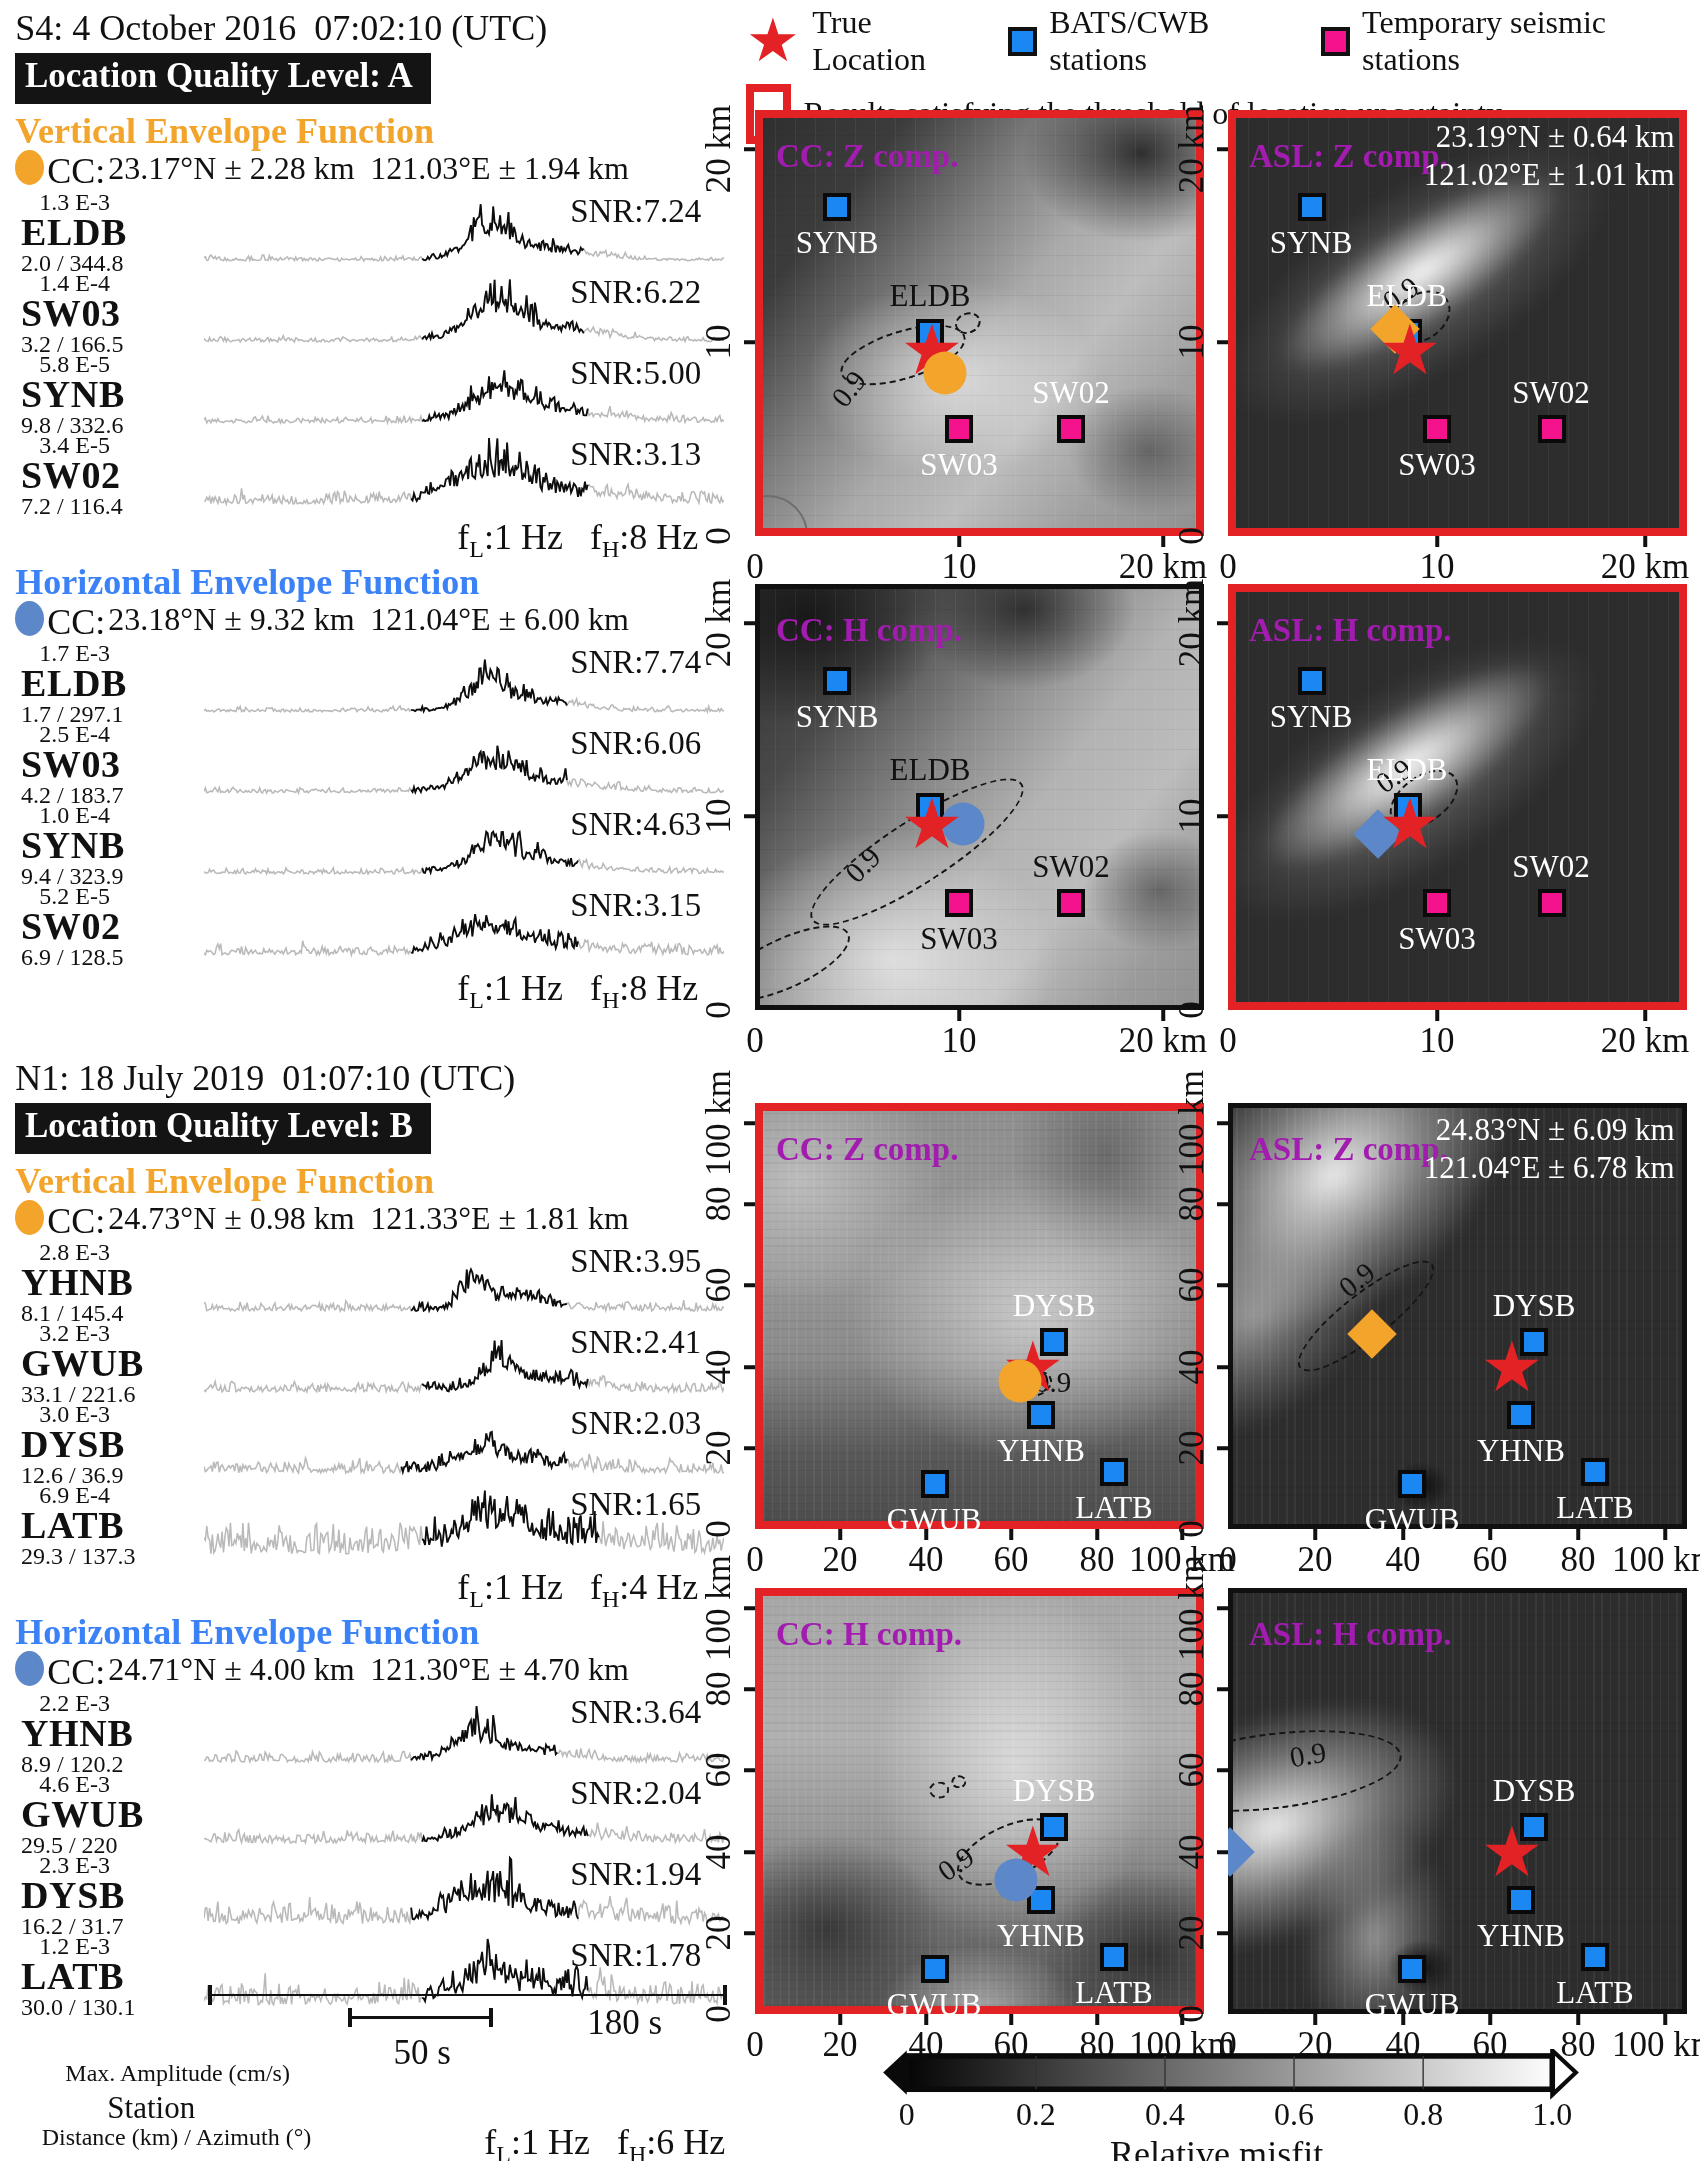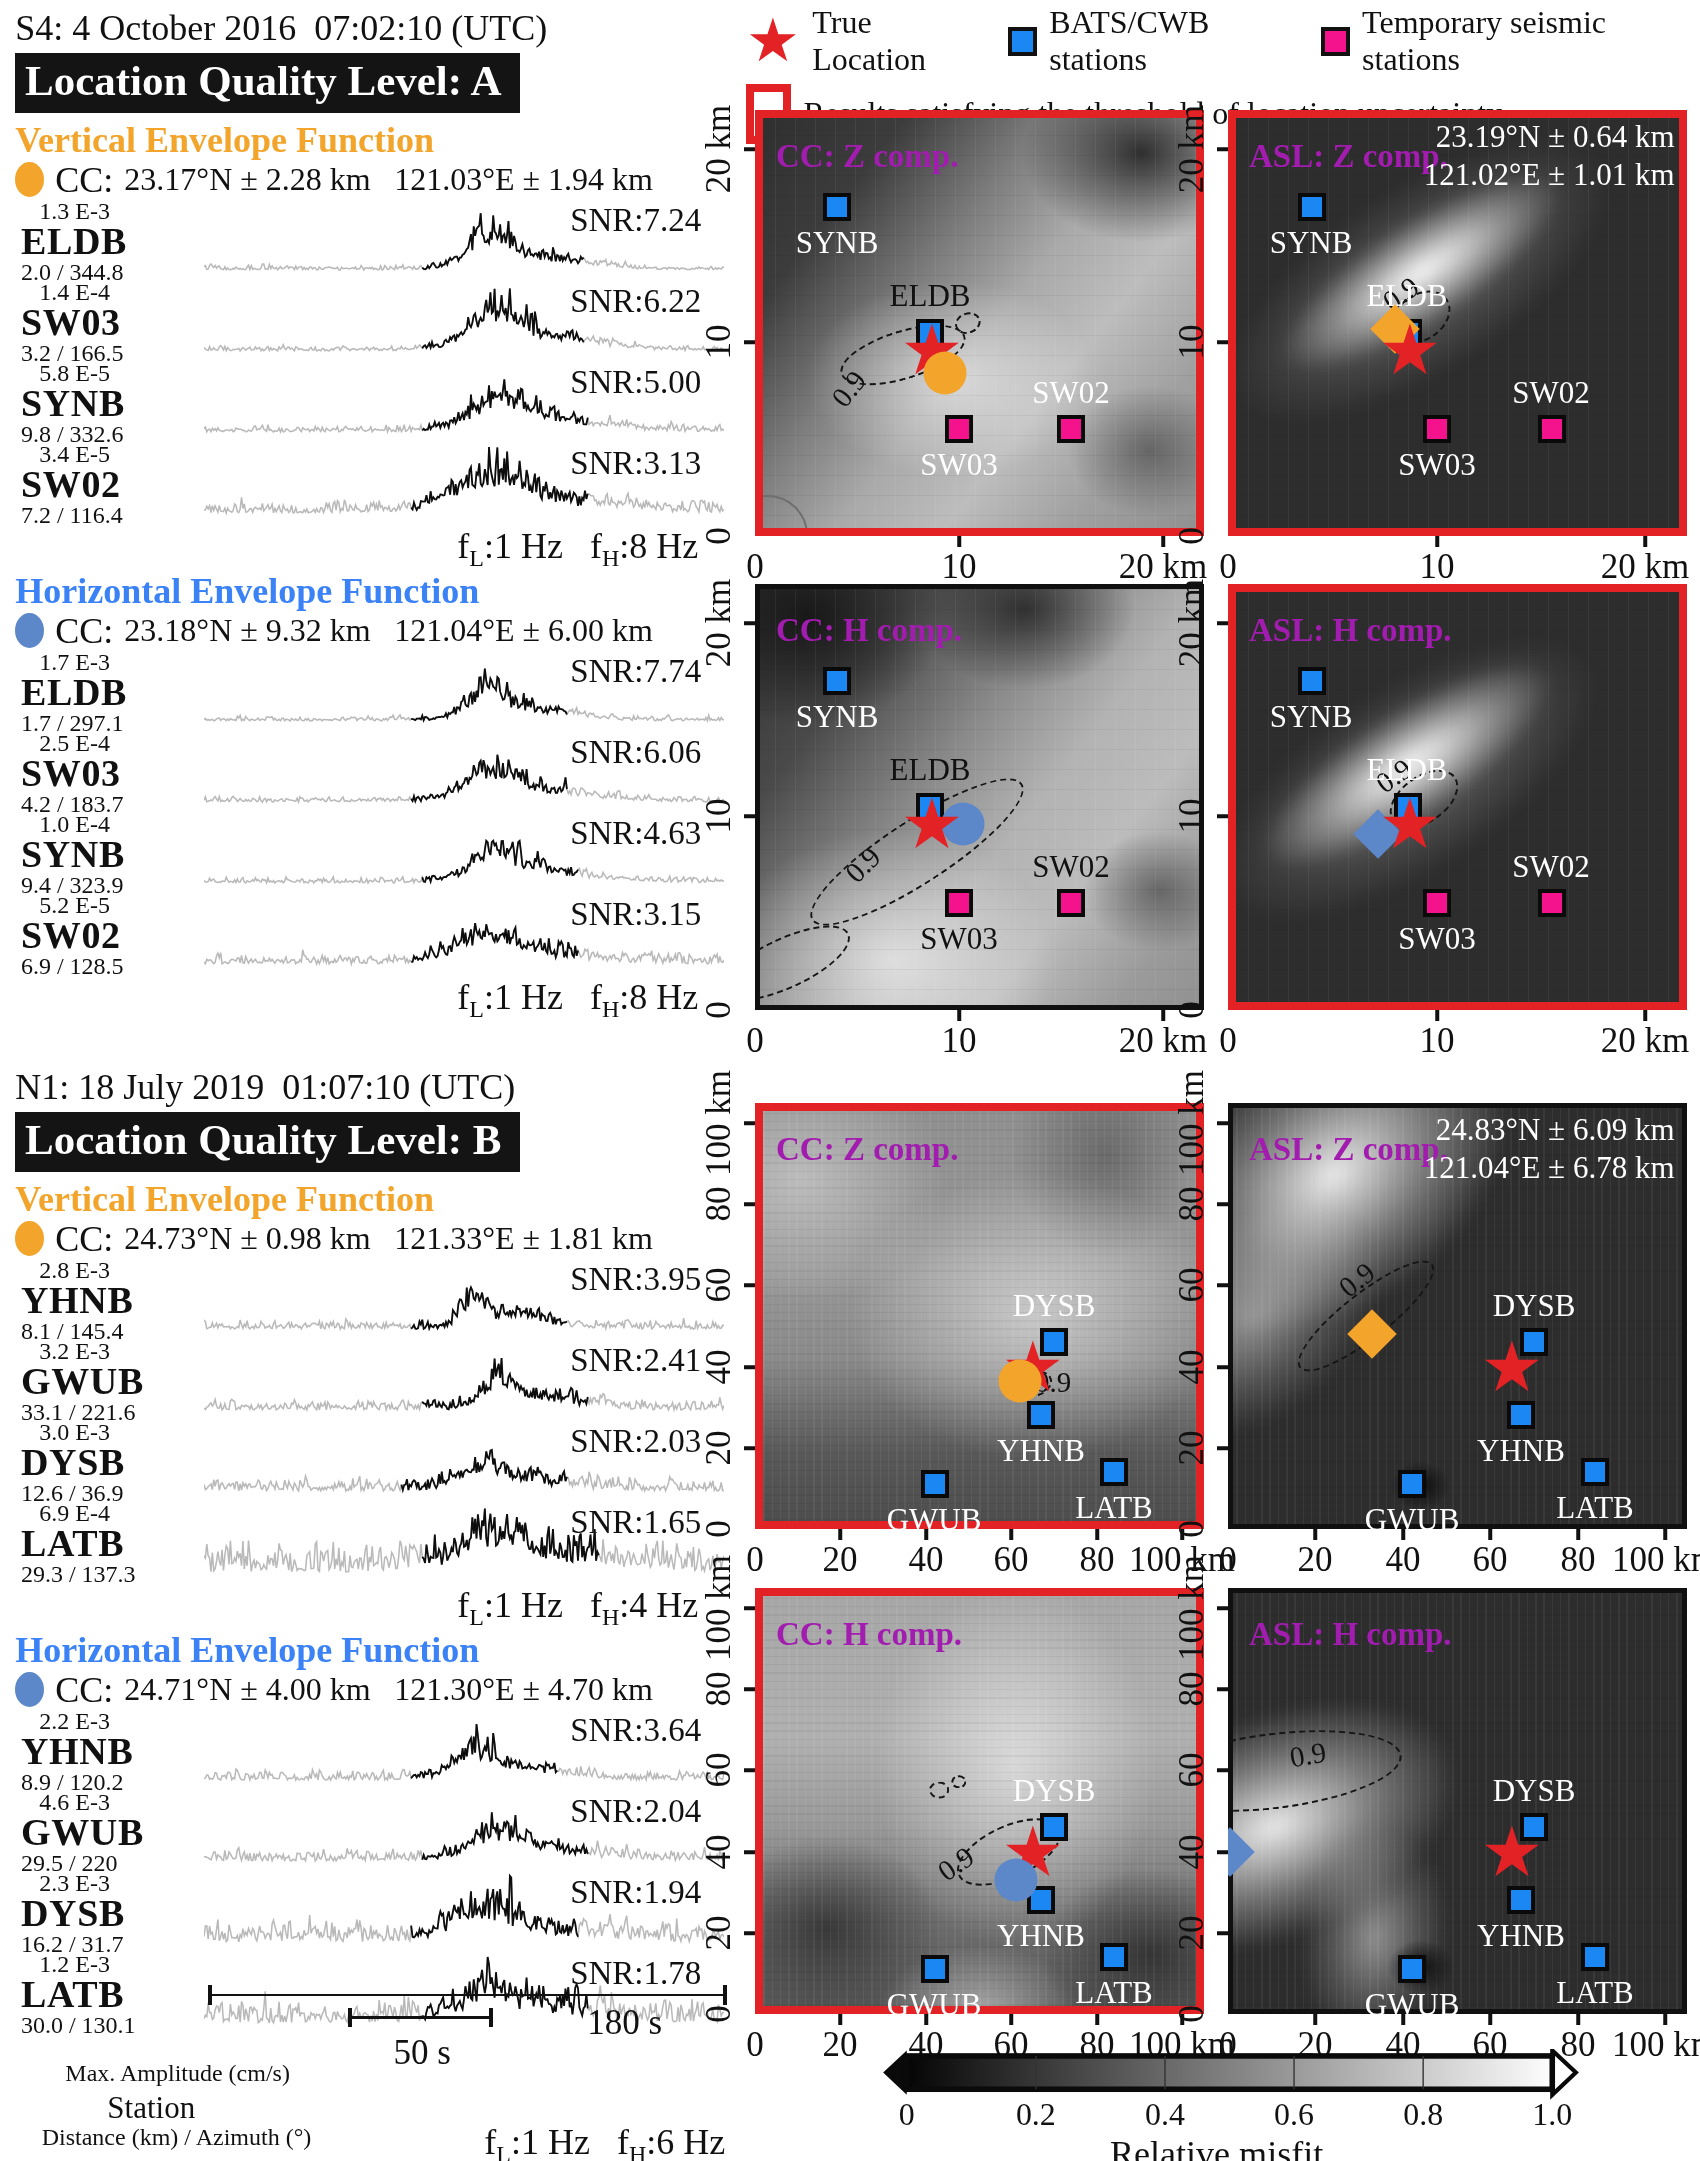--- a/index.html
+++ b/index.html
@@ -2,25 +2,25 @@
 <html style="font-size:11px"><head>
 <meta charset="utf-8">
 <style>
   html,body{margin:0;padding:0;background:#ffffff;}
   #page{position:relative;width:1700px;height:2161px;background:#fff;overflow:hidden;
         font-family:"Liberation Serif","DejaVu Serif",serif;color:#111;}
   
   .left{position:absolute;left:15.3px;top:7px;width:711px;}
   .ev-title{font-size:36px;height:42px;white-space:pre;}
   .q-box{display:inline-block;background:#141414;color:#fff;font-weight:bold;
-         font-size:43px;padding:2.8px 18px 8.3px 9.7px;margin:4.2px 0 5.6px 0;}
+         font-size:35px;padding:2.8px 18px 8.3px 9.7px;margin:4.2px 0 5.6px 0;}
   .sec-head{font-size:36px;font-weight:bold;height:40px;}
   .c-orange{color:#F2A42B;} .c-blue{color:#3b82f6;}
   .bg-orange{background:#F2A42B;} .bg-mblue{background:#5C87C9;}
-  .cc-line{height:42px;display:flex;align-items:center;gap:11px;font-size:32px;}
+  .cc-line{height:42px;display:flex;align-items:flex-start;gap:3px;font-size:32px;}
   .cc-dot{width:29px;height:35px;border-radius:50%;flex:0 0 auto;}
   .cc-label{font-size:36px;}
   .cc-val{margin-right:12.5px;}
   .trace{position:relative;height:81px;}
   .t-amp{position:absolute;left:24px;top:-2.8px;font-size:24px;}
   .t-sta{position:absolute;left:5.6px;top:18px;font-size:38px;font-weight:bold;letter-spacing:0.7px;}
   .t-dist{position:absolute;left:5.6px;top:58px;font-size:24px;}
   .t-snr{position:absolute;right:25px;top:1.4px;font-size:33px;}
   .t-wave{position:absolute;left:189px;top:0;}
   .freq-line{height:45px;text-align:right;padding-right:28px;font-size:36px;}

